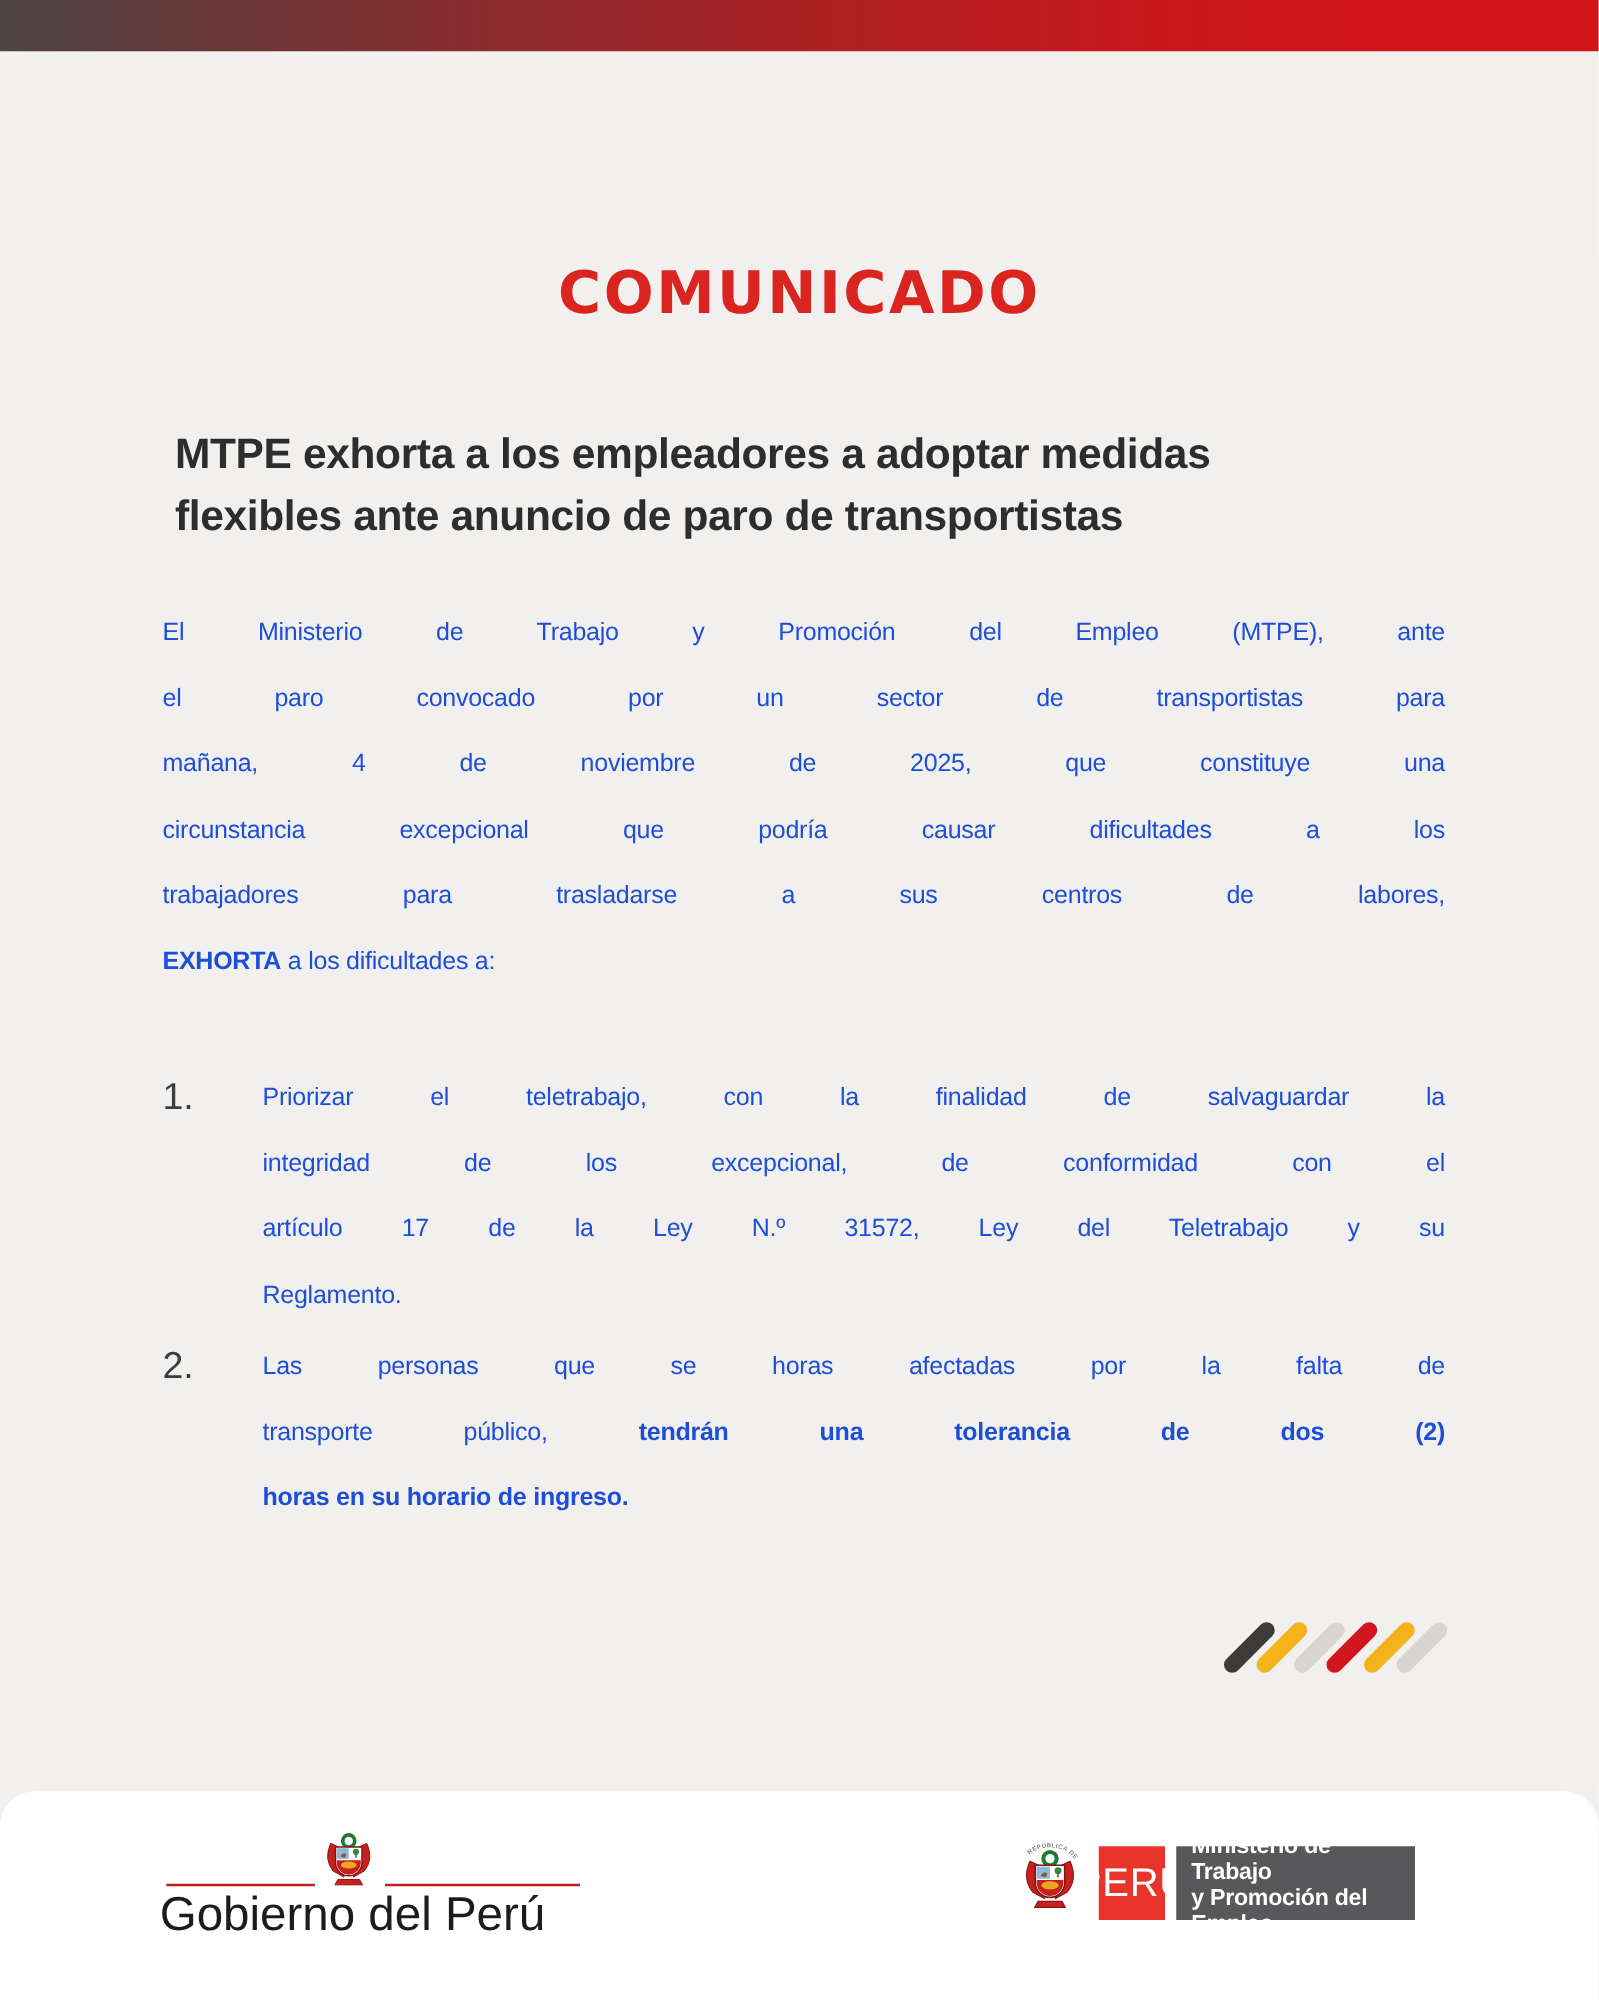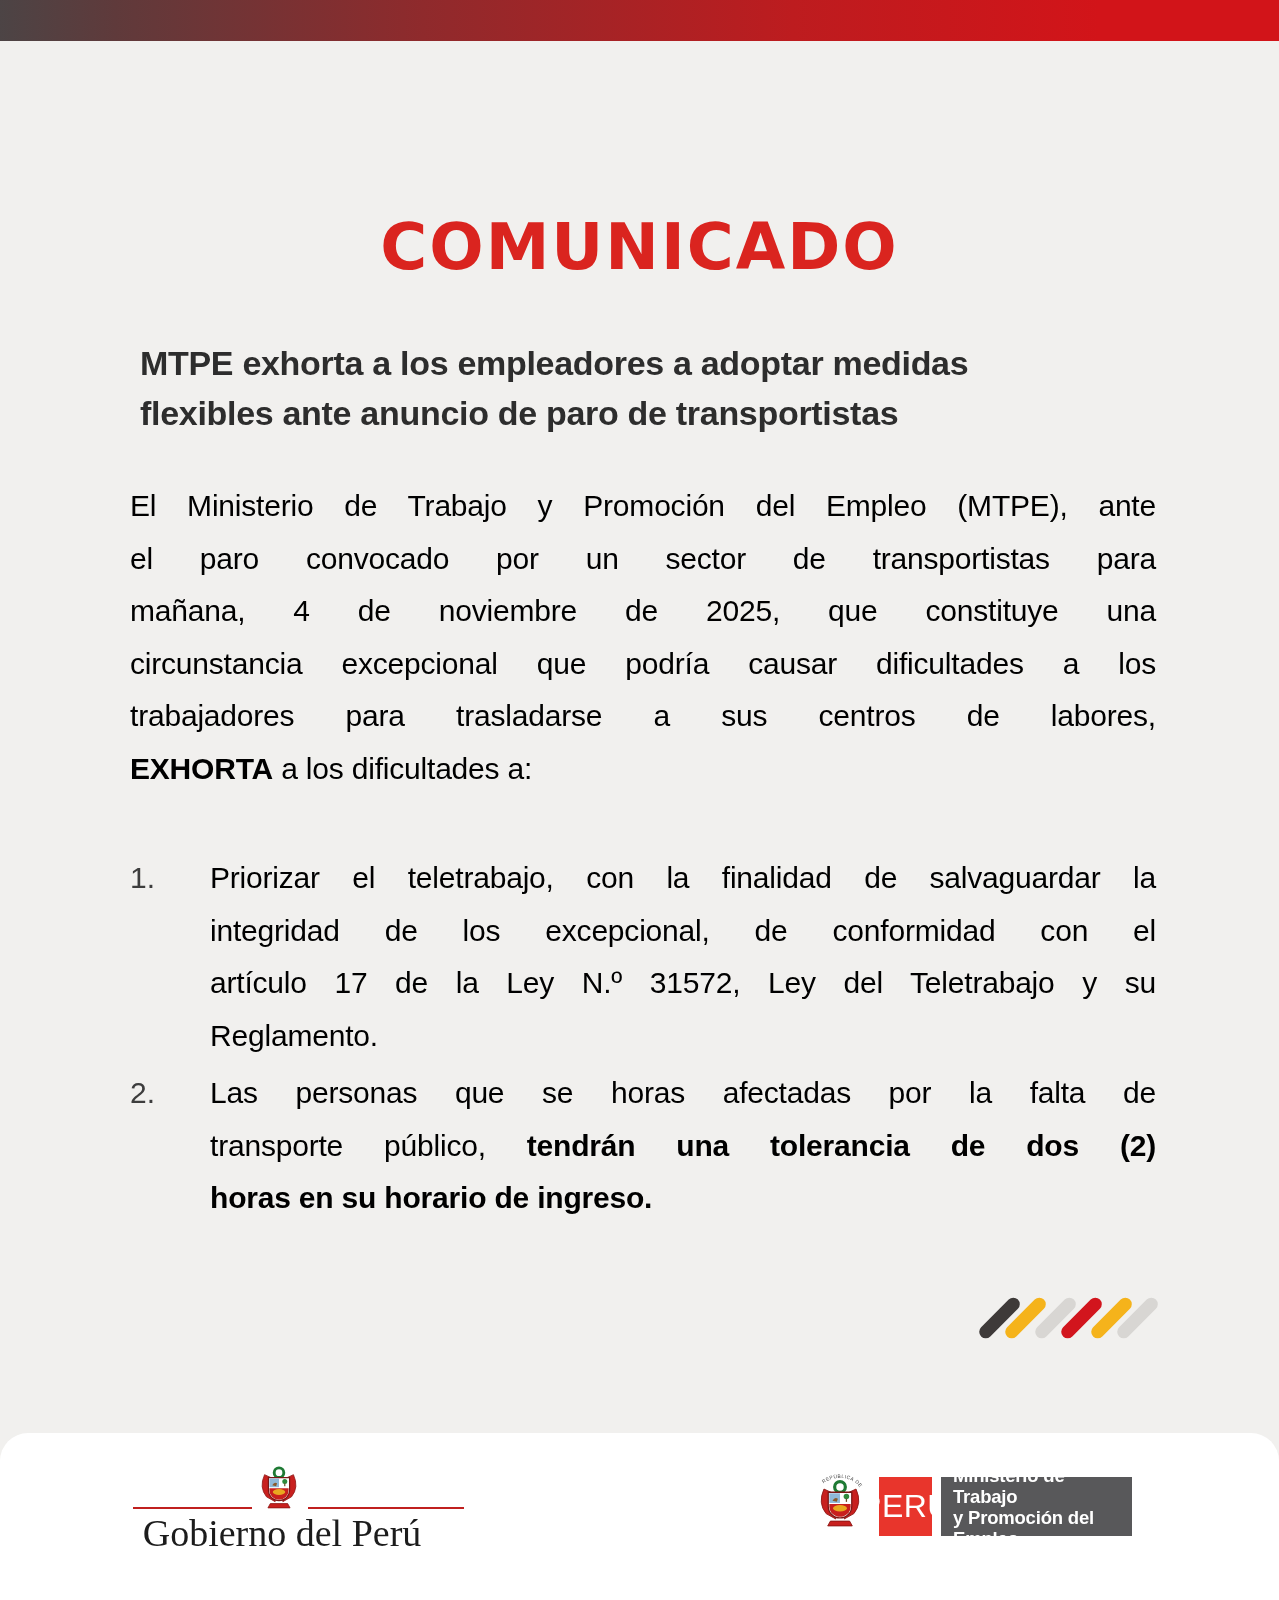--- a/index.html
+++ b/index.html
@@ -6,29 +6,29 @@
   body{width:1279px;height:1600px;font-family:"Liberation Sans",sans-serif;}
   .page{position:relative;width:1279px;height:1600px;background:#f1f0ee;overflow:hidden;}
 
   
   .topbar{position:absolute;top:0;left:0;width:1279px;height:41px;
     background:linear-gradient(90deg,#4c4445 0%,#5f3a3b 9%,#8f2a2c 33%,#bd1c1f 62%,#d21419 86%,#d21419 100%);}
 
   
   .title{position:absolute;top:168px;left:0;width:1279px;text-align:center;
     font-family:"DejaVu Sans","Liberation Sans",sans-serif;font-weight:800;
-    font-size:64px;line-height:72px;letter-spacing:2px;color:#da241f;}
+    font-size:47px;line-height:72px;letter-spacing:2px;color:#da241f;}
 
   
   .subtitle{position:absolute;top:310px;left:140px;width:999px;text-align:left;
     font-weight:700;font-size:34px;line-height:50px;color:#2d2d2d;letter-spacing:-0.3px;}
 
   
   .intro{position:absolute;top:480px;left:130px;width:1026px;}
-  .jline{font-size:30px;line-height:52.5px;color:#000000;text-align:justify;
+  .jline{font-size:20px;line-height:52.5px;color:#1d4ed8;text-align:justify;
     text-align-last:justify;letter-spacing:-0.2px;white-space:nowrap;}
   .jline.last{text-align-last:left;}
   .b{font-weight:700;}
 
   .list{position:absolute;top:852px;left:130px;width:1026px;}
   .item{display:flex;}
   .item + .item{margin-top:5px;}
   .num{flex:none;width:44px;font-size:30px;line-height:52.5px;color:#3d3d3d;}
   .itext{flex:1;min-width:0;margin-left:36px;}
 
@@ -40,21 +40,21 @@
 
   
   .footer{position:absolute;top:1433px;left:0;width:1279px;height:167px;background:#ffffff;
     border-radius:28px 28px 0 0;}
 
   .gob-rule{position:absolute;top:74px;height:2px;background:#c0201f;}
   .gob-rule.l{left:133px;width:119px;}
   .gob-rule.r{left:308px;width:156px;}
   .gob-crest{position:absolute;left:255px;top:33px;}
   .gob-label{position:absolute;left:117px;top:78px;width:330px;text-align:center;
-    font-family:Liberation Serif, serif;font-size:38px;color:#1c1c1c;}
+    font-family:Liberation Sans, sans-serif;font-size:38px;color:#1c1c1c;}
 
   .min-crest{position:absolute;left:814px;top:40px;}
   .peru-block{position:absolute;left:879px;top:44px;width:53px;height:59px;background:#e8352c;
     color:#fff;display:flex;align-items:center;justify-content:center;
     font-size:32px;letter-spacing:0.5px;}
   .ministry-block{position:absolute;left:941px;top:44px;width:191px;height:59px;background:#58585a;
     color:#fff;display:flex;flex-direction:column;justify-content:center;padding-left:12px;
     box-sizing:border-box;font-size:18.5px;line-height:21px;font-weight:700;letter-spacing:-0.2px;}
 </style>
 </head>

